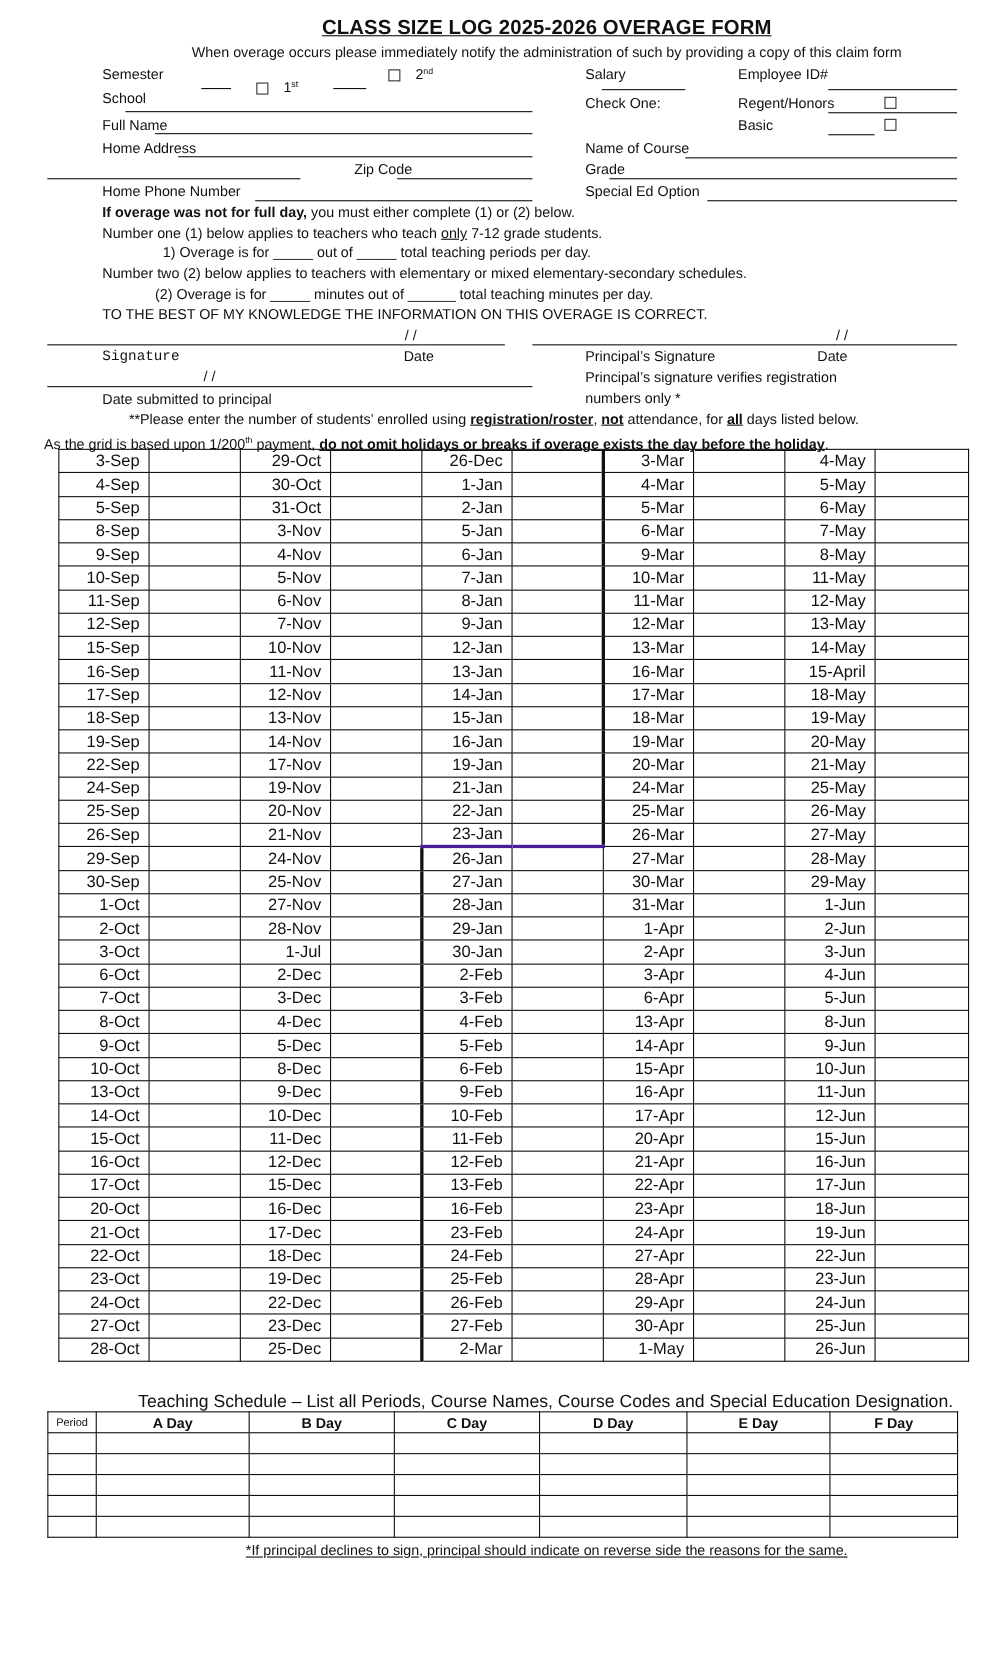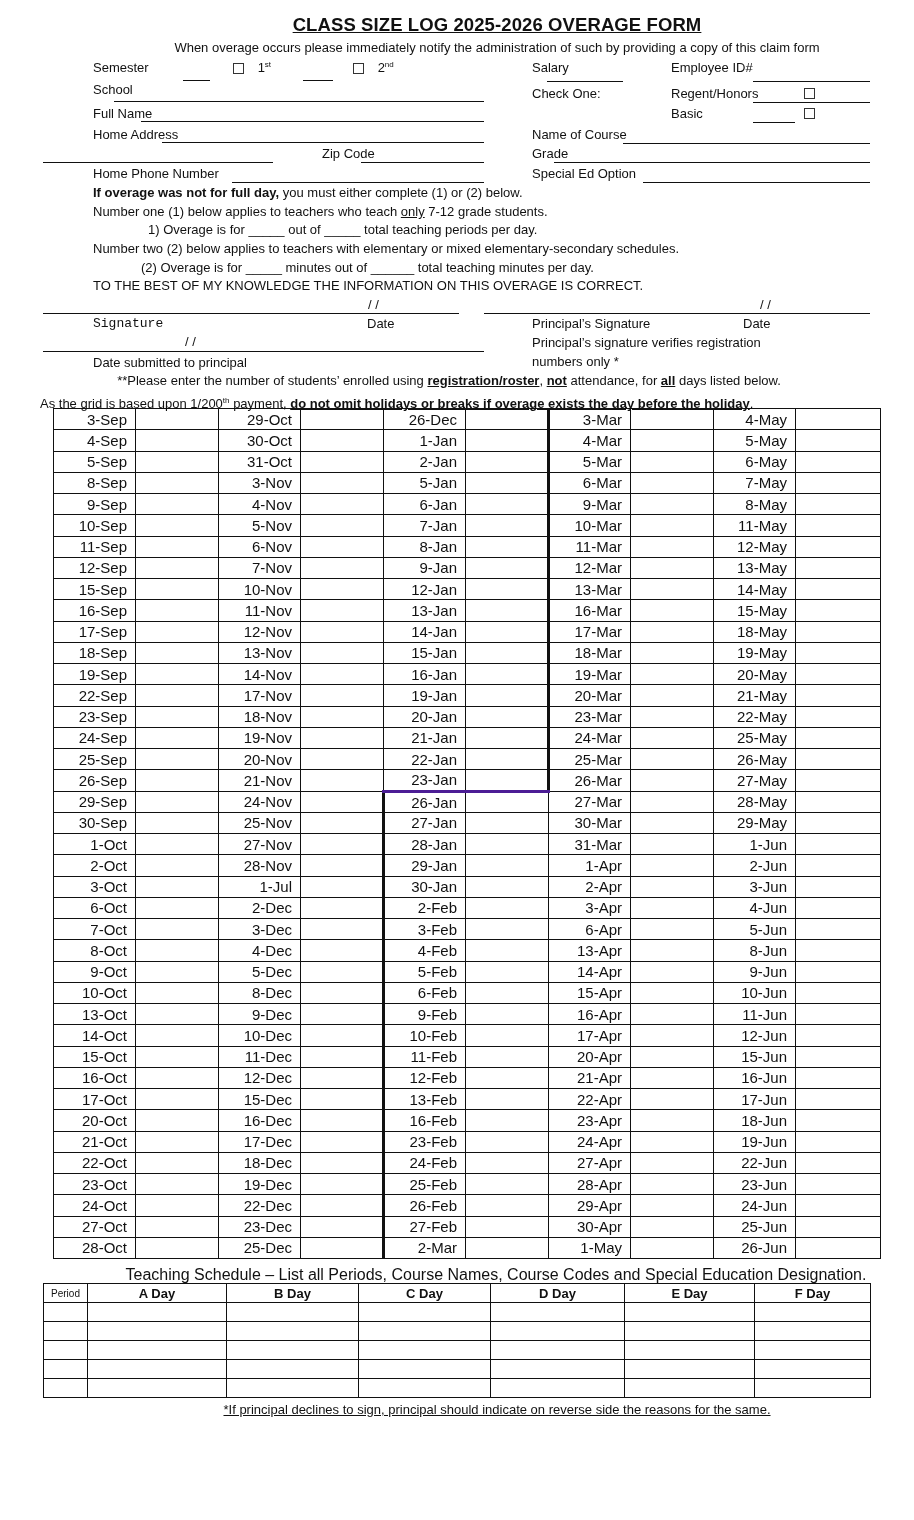--- a/index.html
+++ b/index.html
@@ -30,21 +30,21 @@
   .foot { left: 0; width: 914px; top: 1402px; text-align: center; font-size: 13px; text-decoration: underline; }
   .over { left: 0; width: 914px; top: 1420px; text-align: right; font-size: 13px; text-decoration: underline; }
 </style>
 </head>
 <body>
 
 <div class="abs title">CLASS SIZE LOG 2025-2026 OVERAGE FORM</div>
 <div class="abs sub">When overage occurs please immediately notify the administration of such by providing a copy of this claim form</div>
 
 <div class="abs lbl" style="left:53px;top:60px;">Semester</div>
-<div class="abs" style="left:193px;top:60px;">
+<div class="abs" style="left:193px;top:72px;">
   <span class="chk"></span>
   <span style="margin-left:10px">1</span><sup>st</sup>
 </div>
 <div class="line" style="left:183px;top:80px;width:27px;"></div>
 <div class="abs" style="left:313px;top:60px;">
   <span class="chk"></span>
   <span style="margin-left:10px">2</span><sup>nd</sup>
 </div>
 <div class="line" style="left:303px;top:80px;width:30px;"></div>
 
@@ -226,21 +226,21 @@
       </tr>
       <tr>
         <td class="d">16-Sep</td>
         <td></td>
         <td class="d">11-Nov</td>
         <td></td>
         <td class="d">13-Jan</td>
         <td></td>
         <td class="d thickL">16-Mar</td>
         <td></td>
-        <td class="d">15-May</td>
+        <td class="d">15-April</td>
         <td></td>
       </tr>
       <tr>
         <td class="d">17-Sep</td>
         <td></td>
         <td class="d">12-Nov</td>
         <td></td>
         <td class="d">14-Jan</td>
         <td></td>
         <td class="d thickL">17-Mar</td>
@@ -275,32 +275,20 @@
       <tr>
         <td class="d">22-Sep</td>
         <td></td>
         <td class="d">17-Nov</td>
         <td></td>
         <td class="d">19-Jan</td>
         <td></td>
         <td class="d thickL">20-Mar</td>
         <td></td>
         <td class="d">21-May</td>
-        <td></td>
-      </tr>
-      <tr>
-        <td class="d">23-Sep</td>
-        <td></td>
-        <td class="d">18-Nov</td>
-        <td></td>
-        <td class="d">20-Jan</td>
-        <td></td>
-        <td class="d thickL">23-Mar</td>
-        <td></td>
-        <td class="d">22-May</td>
         <td></td>
       </tr>
       <tr>
         <td class="d">24-Sep</td>
         <td></td>
         <td class="d">19-Nov</td>
         <td></td>
         <td class="d">21-Jan</td>
         <td></td>
         <td class="d thickL">24-Mar</td>

